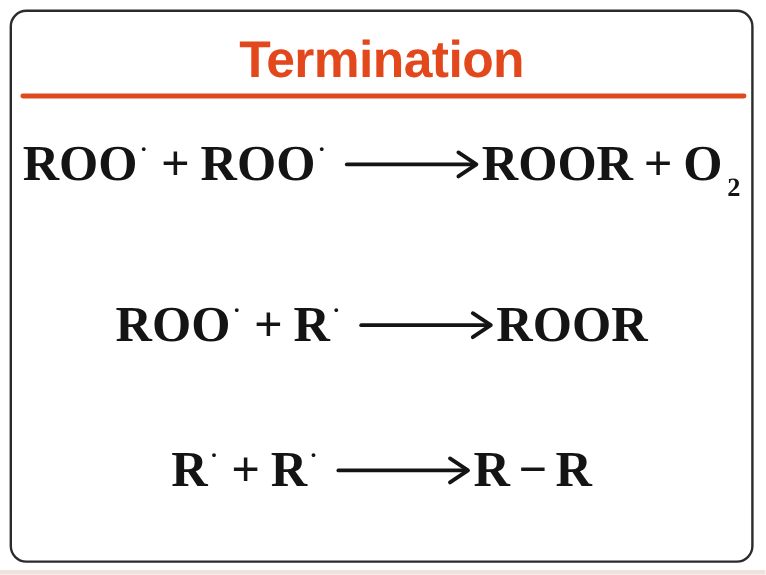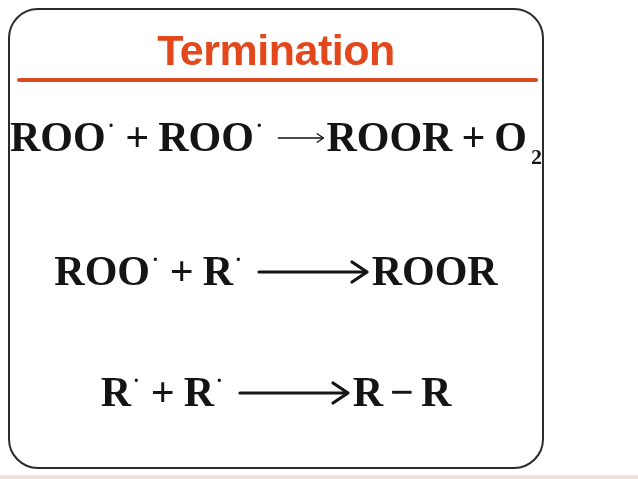--- a/index.html
+++ b/index.html
@@ -9,25 +9,25 @@
     height: 479px;
     background: #ffffff;
     overflow: hidden;
     position: relative;
     font-family: "Liberation Serif", serif;
   }
   .slide-frame {
     position: absolute;
     left: 8px;
     top: 8px;
-    width: 536px;
+    width: 620px;
     height: 461px;
     box-sizing: border-box;
     border: 2px solid #2b2b2b;
-    border-radius: 30px;
+    border-radius: 14px;
     background: #ffffff;
   }
   .slide-title {
     position: absolute;
     top: 16px;
     left: 0;
     right: 0;
     margin: 0;
     text-align: center;
     font-family: "Liberation Sans", sans-serif;

